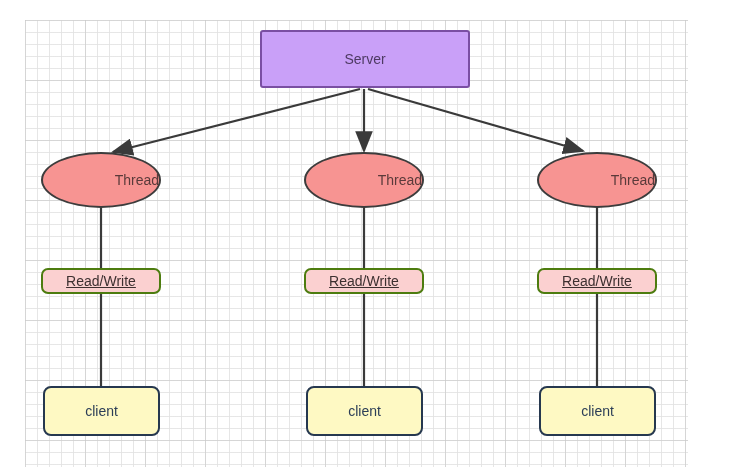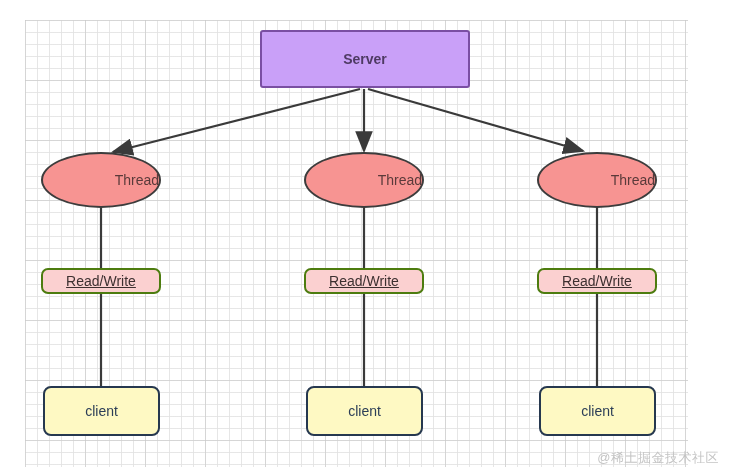--- a/index.html
+++ b/index.html
@@ -51,21 +51,20 @@
     box-sizing: border-box;
     text-align: center;
     white-space: nowrap;
   }
   .node-server {
     border: 2px solid #7a4fa3;
     border-radius: 3px;
     background: #c9a0f8;
     color: #4e3a63;
     font-size: 14px;
-    font-weight: bold;
   }
   .node-thread {
     border: 2px solid #3c3c3c;
     border-radius: 50%;
     background: #f79492;
     color: #5a3a3a;
     font-size: 14px;
     justify-content: flex-end;
   }
   .node-rw {
@@ -146,15 +145,14 @@
   <div class="node node-thread" style="left:537px; top:152px; width:120px; height:56px;">
     <span>Thread</span>
   </div>
   <div class="node node-rw" style="left:537px; top:268px; width:120px; height:26px;">
     <span>Read/Write</span>
   </div>
   <div class="node node-client" style="left:539px; top:386px; width:117px; height:50px;">
     <span>client</span>
   </div>
 
-  <div id="watermark">@稀土掘金技术社区</div>
 
 </div>
 
 </body></html>

